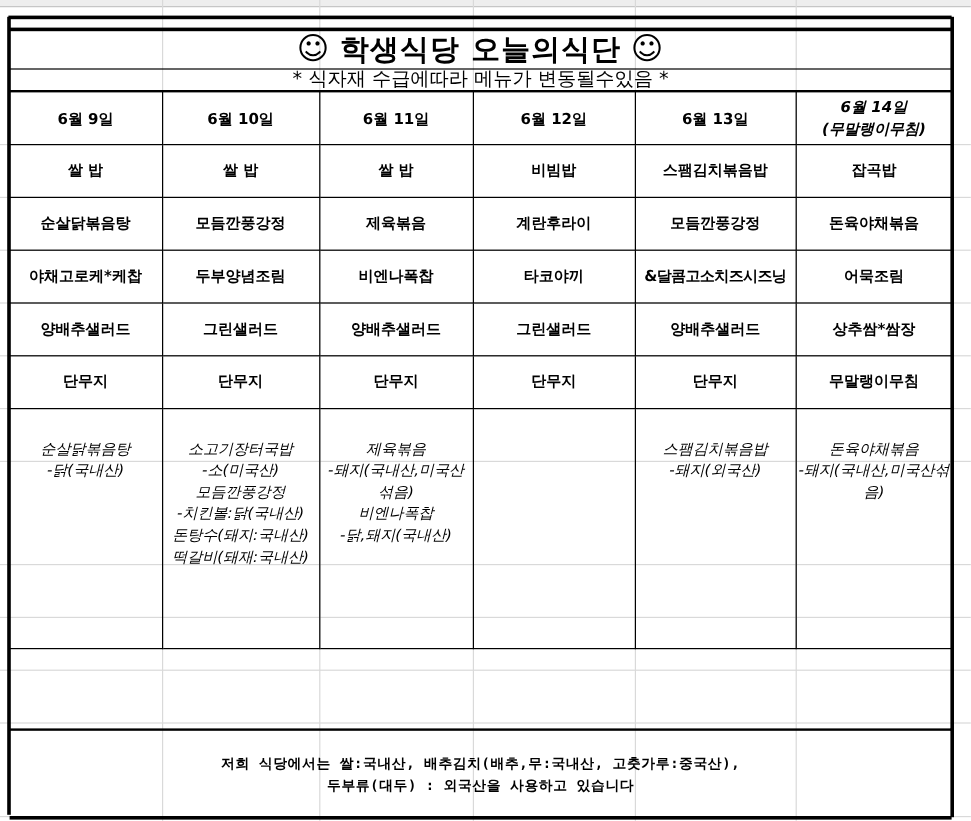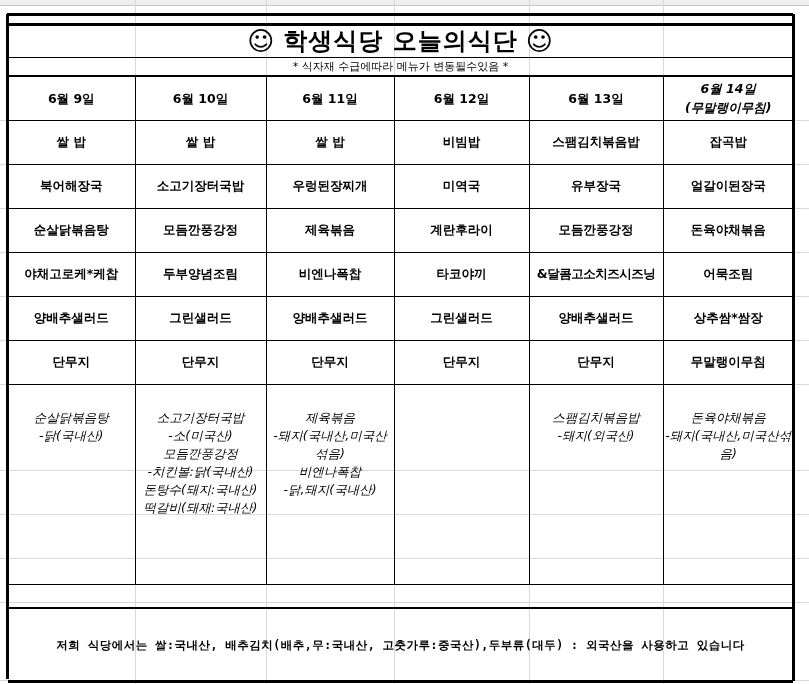--- a/index.html
+++ b/index.html
@@ -13,37 +13,37 @@
   .thick-top { position:absolute; left:7px; width:786px; height:3px; background:#000; }
   .left-border { position:absolute; left:6px; top:14px; width:3px; height:665px; background:#000; }
   .right-border { position:absolute; left:792px; top:14px; width:3px; height:595px; background:#000; }
 
   .title-row { position:absolute; left:8px; top:24px; width:785px; height:33px;
                display:flex; align-items:center; justify-content:center;
                font-size:24px; font-weight:bold; letter-spacing:1px; border-bottom:1px solid #000; }
   .title-row .smile { font-weight:normal; font-size:26px; margin:0 8px; }
   .subtitle-row { position:absolute; left:8px; top:57px; width:785px; height:18px;
                   display:flex; align-items:center; justify-content:center;
-                  font-size:11px; border-bottom:2px solid #000; }
+                  font-size:16px; border-bottom:2px solid #000; }
 
   table.menu { position:absolute; left:8px; top:75px; width:785px; border-collapse:collapse; table-layout:fixed; }
   table.menu td { border:1px solid #000; text-align:center; vertical-align:middle;
                   font-size:12.5px; font-weight:bold; padding:0; overflow:hidden; }
   table.menu tr.date-row td { height:44px; line-height:19px; }
   table.menu tr.dish-row td { height:43px;margin-top:24px; }
   table.menu tr.dish-row.last td { border-bottom:4px double #000; }
   table.menu tr.origin-row td { height:175px; vertical-align:top; padding-top:24px;
                                 font-weight:normal; font-size:12.5px; line-height:18px; }
   .origin-line { display:block;font-style:italic; }
   table.menu td:first-child { border-left:none; }
   table.menu td:last-child { border-right:none; }
 
   .footer { position:absolute; left:8px; top:607px; width:785px; height:71px;
             border-top:2px solid #000; border-bottom:3px solid #000;
-            display:flex; flex-direction:row; align-items:center; justify-content:center;
+            display:flex; flex-direction:column; align-items:center; justify-content:center;
             font-family:"DejaVu Sans Mono", "Liberation Mono", monospace;
             font-size:11.5px; font-weight:bold; line-height:18px; letter-spacing:0.5px; }
   .footer-right { position:absolute; left:792px; top:607px; width:3px; height:74px; background:#000; }
 </style>
 </head>
 <body>
 
 <div class="grid-bg">
   <div class="colhead-strip"></div>
   <div class="gl-v" style="left:135px"></div>
@@ -101,28 +101,20 @@
           <span class="origin-line">(무말랭이무침)</span>
         </td>
   </tr>
   <tr class="dish-row">
     <td>쌀 밥</td>
     <td>쌀 밥</td>
     <td>쌀 밥</td>
     <td>비빔밥</td>
     <td>스팸김치볶음밥</td>
     <td>잡곡밥</td>
-  </tr>
-  <tr class="dish-row">
-    <td>북어해장국</td>
-    <td>소고기장터국밥</td>
-    <td>우렁된장찌개</td>
-    <td>미역국</td>
-    <td>유부장국</td>
-    <td>얼갈이된장국</td>
   </tr>
   <tr class="dish-row">
     <td>순살닭볶음탕</td>
     <td>모듬깐풍강정</td>
     <td>제육볶음</td>
     <td>계란후라이</td>
     <td>모듬깐풍강정</td>
     <td>돈육야채볶음</td>
   </tr>
   <tr class="dish-row">

